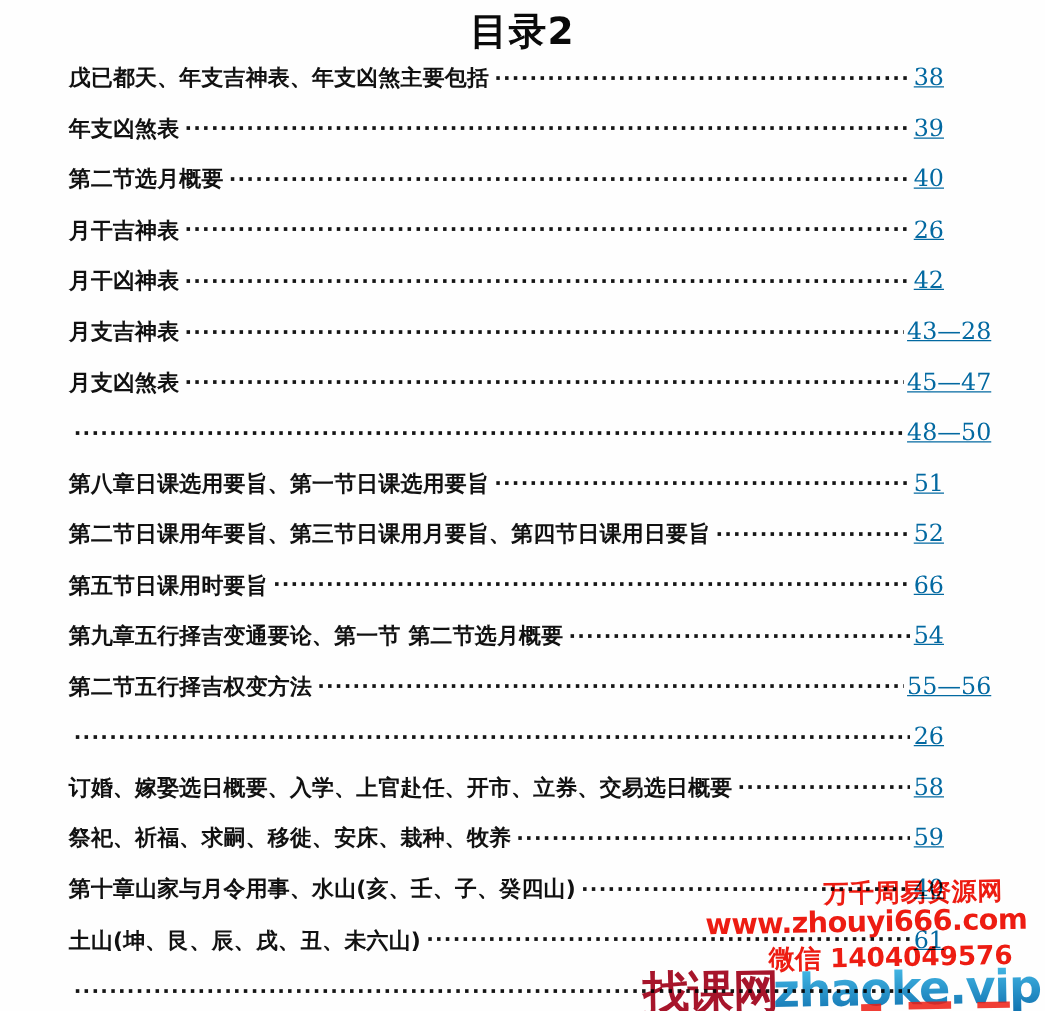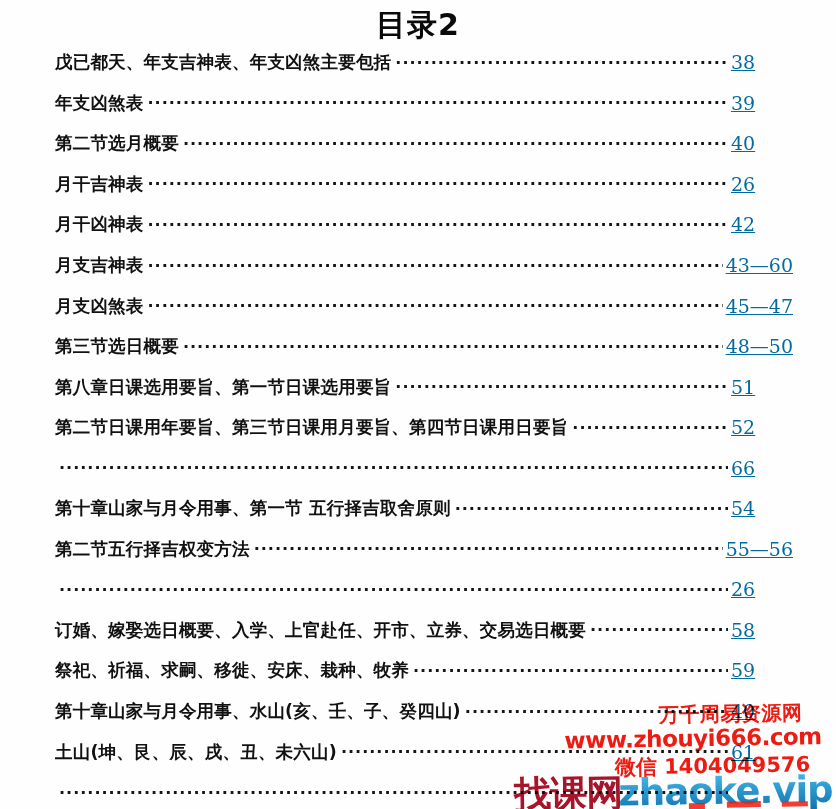--- a/index.html
+++ b/index.html
@@ -163,54 +163,54 @@
 
   <div class="row">
     <span class="label">月干凶神表</span>
     <span class="leader">········································································································································································································</span>
     <span class="pageno">42</span>
   </div>
 
   <div class="row">
     <span class="label">月支吉神表</span>
     <span class="leader">········································································································································································································</span>
-    <span class="pageno">43—60</span>
+    <span class="pageno">43—28</span>
   </div>
 
   <div class="row">
     <span class="label">月支凶煞表</span>
     <span class="leader">········································································································································································································</span>
     <span class="pageno">45—47</span>
   </div>
 
   <div class="row">
-    <span class="label">第三节选日概要</span>
     <span class="leader">········································································································································································································</span>
     <span class="pageno">48—50</span>
   </div>
 
   <div class="row">
     <span class="label">第八章日课选用要旨、第一节日课选用要旨</span>
     <span class="leader">········································································································································································································</span>
     <span class="pageno">51</span>
   </div>
 
   <div class="row">
     <span class="label">第二节日课用年要旨、第三节日课用月要旨、第四节日课用日要旨</span>
     <span class="leader">········································································································································································································</span>
     <span class="pageno">52</span>
   </div>
 
   <div class="row">
+    <span class="label">第五节日课用时要旨</span>
     <span class="leader">········································································································································································································</span>
     <span class="pageno">66</span>
   </div>
 
   <div class="row">
-    <span class="label">第十章山家与月令用事、第一节 五行择吉取舍原则</span>
+    <span class="label">第九章五行择吉变通要论、第一节 第二节选月概要</span>
     <span class="leader">········································································································································································································</span>
     <span class="pageno">54</span>
   </div>
 
   <div class="row">
     <span class="label">第二节五行择吉权变方法</span>
     <span class="leader">········································································································································································································</span>
     <span class="pageno">55—56</span>
   </div>
 

